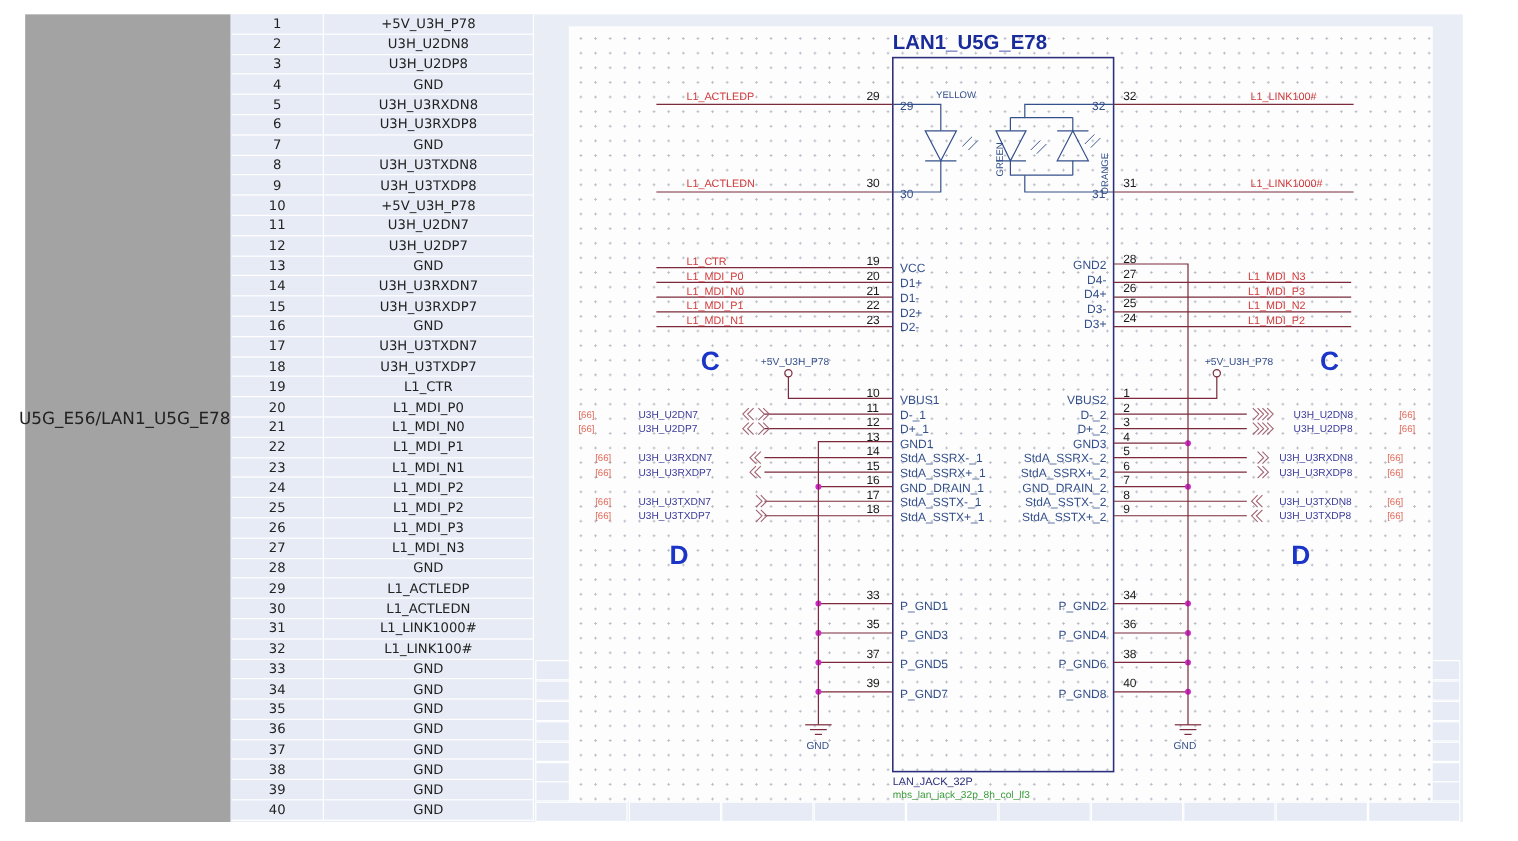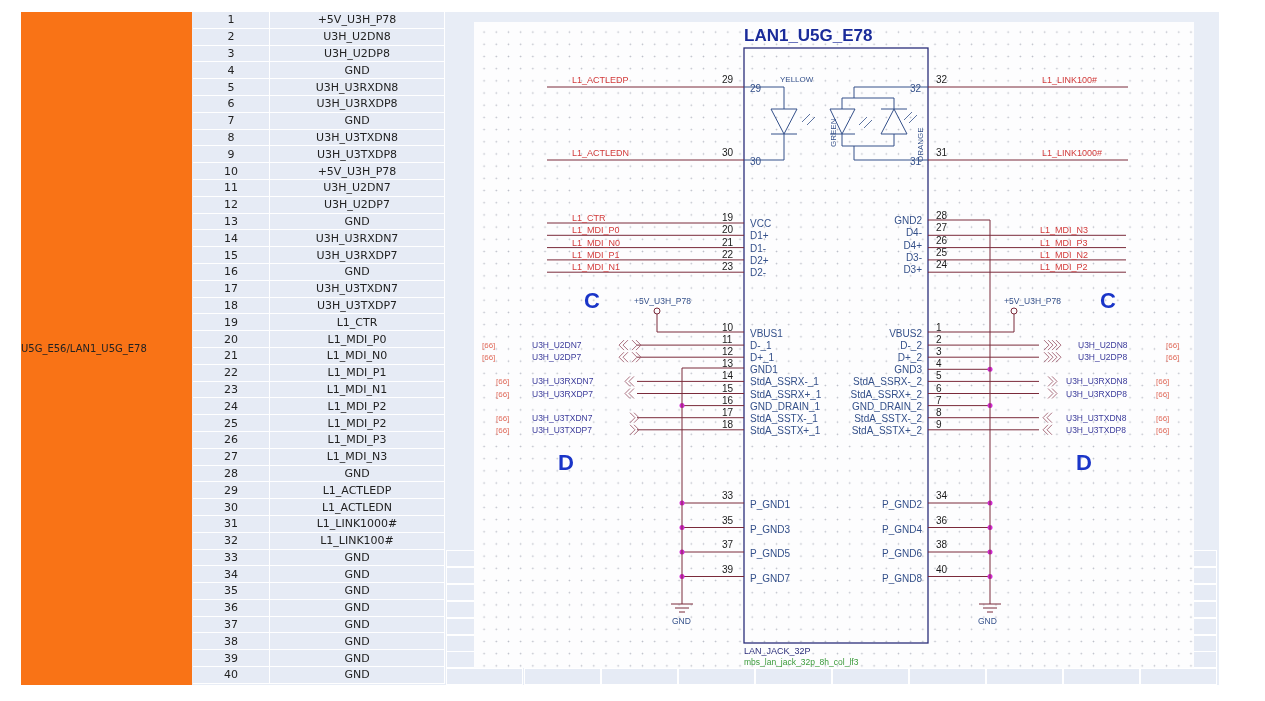--- a/index.html
+++ b/index.html
@@ -1,18 +1,18 @@
 <!DOCTYPE html>
 <html><head>
 <meta charset="utf-8">
 <style>
   html,body{margin:0;padding:0;background:#ffffff;}
   body{width:1265px;height:701px;position:relative;overflow:hidden;font-family:"Liberation Sans",sans-serif;}
   .sheet{position:absolute;left:21px;top:12px;width:1198px;height:673px;background:#e8edf6;}
-  .merged{position:absolute;left:21px;top:12px;width:171px;height:673px;background:#f97316;display:flex;align-items:center;justify-content:flex-start;font-size:10px;color:#222;font-family:"DejaVu Sans",sans-serif;}
+  .merged{position:absolute;left:21px;top:12px;width:171px;height:673px;background:#a3a3a3;display:flex;align-items:center;justify-content:flex-end;font-size:14px;color:#222;font-family:"DejaVu Sans",sans-serif;}
   table.pins{position:absolute;left:193px;top:12px;border-collapse:collapse;font-family:"DejaVu Sans",sans-serif;font-size:11px;color:#222;}
   table.pins td{height:15.8px;padding:0;border-bottom:1.3px solid #fff;border-right:1.5px solid #fff;text-align:center;background:#e6ebf5;line-height:15px;}
   table.pins td.num{width:76px;}
   table.pins td.net{width:174px;}
   .gridcells{position:absolute;left:446px;top:550px;width:773px;height:135px;}
   .gridcells div{position:absolute;border:1px solid #fff;box-sizing:border-box;background:#e6ebf5;}
   .schem{position:absolute;left:474px;top:22px;width:720px;height:646px;background:#fdfdfe;
     background-image:radial-gradient(circle,#b9bcc6 0.8px,transparent 1px);background-size:12.2px 12.2px;background-position:4px 4px;}
   svg text{font-family:"Liberation Sans",sans-serif;}
 </style>

